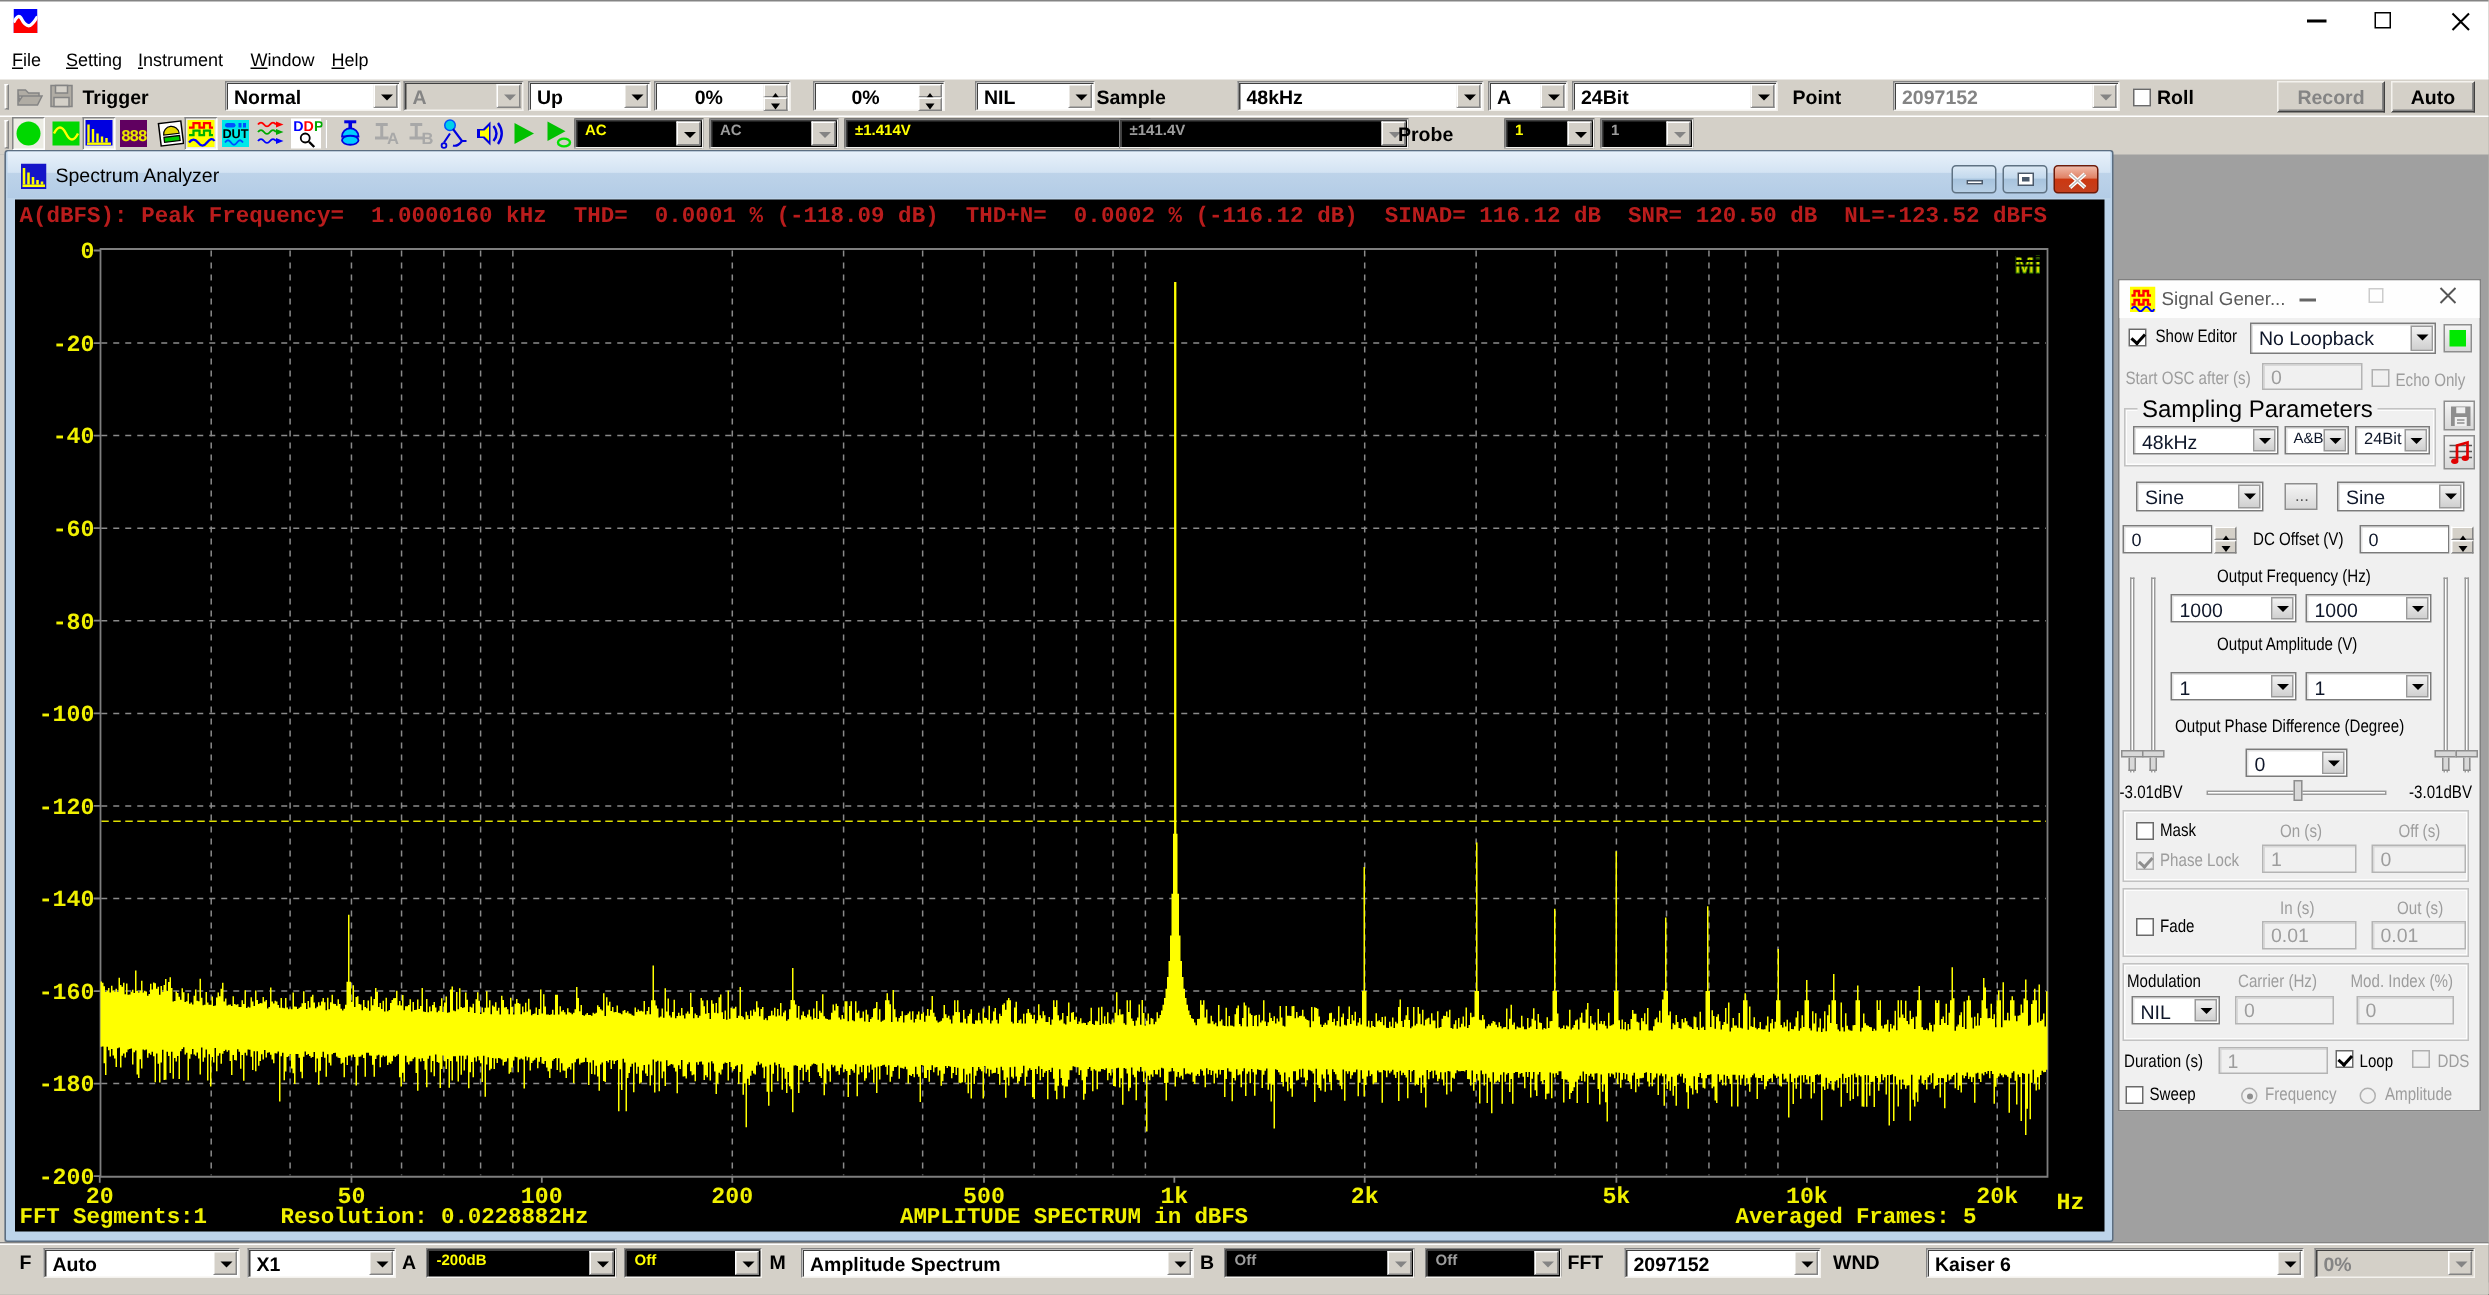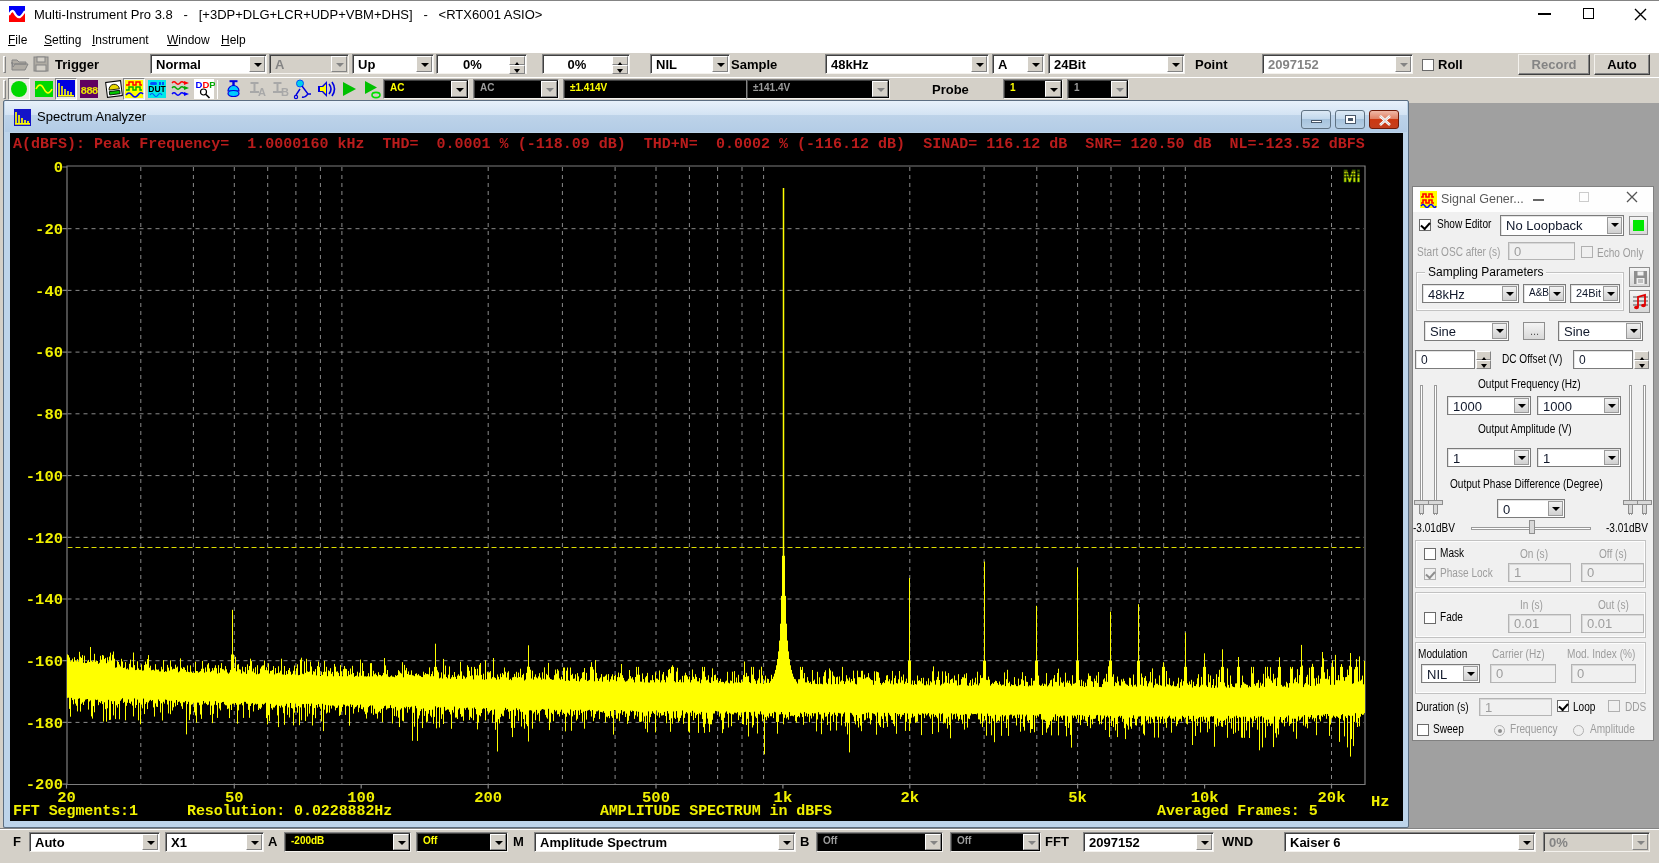--- a/index.html
+++ b/index.html
@@ -45,32 +45,31 @@
 .sg{font-size:12px;color:#000;position:absolute;white-space:nowrap;transform:scaleX(.84);transform-origin:0 50%;}
 .sgd{font-size:12px;color:#9d9d9d;position:absolute;white-space:nowrap;transform:scaleX(.84);transform-origin:0 50%;}
 .scombo{position:absolute;background:#fff;border:1px solid #7b7b7b;box-shadow:1px 1px 0 #e3e3e3 inset;}
 .scombo .tx{position:absolute;left:5px;top:2px;font-size:12px;color:#0f172a;}
 .scombo .ar{position:absolute;right:1px;top:1px;bottom:1px;width:15px;background:#d2d2d2;
  background:linear-gradient(#f2f2f2,#d0d0d0);border:1px solid #9a9a9a;}
 .scombo .ar:after{content:"";position:absolute;left:3px;top:5px;border:4px solid transparent;border-top:4px solid #000;}
 .sinput{position:absolute;background:#f0f0f0;border:1px solid #b4b4b4;box-shadow:inset 1px 1px 0 #d8d8d8;}
 .sinput .tx{position:absolute;left:5px;top:1px;font-size:13px;color:#9d9d9d;}
 .grp{position:absolute;border:1px solid #c2c2c2;box-shadow:inset 0 0 0 1px #fdfdfd;}
-.grp .cap{position:absolute;left:8px;top:-8px;background:#f0f0f0;padding:0 3px;font-size:12px;color:#000;}
+.grp .cap{position:absolute;left:8px;top:-8px;background:#f0f0f0;padding:0 3px;font-size:16px;color:#000;}
 .sbtn{position:absolute;background:linear-gradient(#f4f4f4,#d8d8d8);border:1px solid #8e8e8e;}
 </style></head><body>
 <div id="app">
 
 <div class="abs" style="left:0;top:0;width:1659px;height:28px;background:#fff;border-top:1px solid #848484;"></div>
 <svg class="abs" style="left:9px;top:6px" width="16" height="16">
  <rect width="16" height="16" fill="#0000f8"></rect>
  <path d="M0 16 L0 9 Q3 3 5 6 Q8 12 11 11 Q13 10 16 5 L16 16 Z" fill="#ff0000"></path>
  <path d="M0 9 Q3 3 5 6 Q8 12 11 11 Q13 10 16 5" fill="none" stroke="#fff" stroke-width="2.2"></path>
 </svg>
-<div class="abs" style="left:34px;top:7px;font-size:13px;color:#000;">Multi-Instrument Pro 3.8&nbsp;&nbsp; -&nbsp;&nbsp; [+3DP+DLG+LCR+UDP+VBM+DHS]&nbsp;&nbsp; -&nbsp;&nbsp; &lt;RTX6001 ASIO&gt;</div>
 <div class="abs" style="left:1538px;top:13px;width:13px;height:1.5px;background:#000;"></div>
 <div class="abs" style="left:1583px;top:8px;width:11px;height:11px;border:1.5px solid #000;"></div>
 <svg class="abs" style="left:1634px;top:8px" width="13" height="13">
       <path d="M1 1 L12 12 M12 1 L1 12" stroke="#000" stroke-width="1.4"></path>
     </svg>
 <div class="abs" style="left:0;top:28px;width:1659px;height:24px;background:#fff;"></div>
     <div class="abs" style="left:8px;top:33px;font-size:12px;color:#000;"><span style="text-decoration:underline">F</span>ile</div>
     <div class="abs" style="left:44px;top:33px;font-size:12px;color:#000;"><span style="text-decoration:underline">S</span>etting</div>
     <div class="abs" style="left:92px;top:33px;font-size:12px;color:#000;"><span style="text-decoration:underline">I</span>nstrument</div>
     <div class="abs" style="left:167px;top:33px;font-size:12px;color:#000;"><span style="text-decoration:underline">W</span>indow</div>
@@ -225,21 +224,21 @@
       <span class="ar"></span>
     </div>
     <div class="bk dis" style="left:473px;top:79px;width:86px;">
       <span class="tx">AC</span>
       <span class="ar"></span>
     </div>
     <div class="bk" style="left:563px;top:79px;width:204px;">
       <span class="tx">±1.414V</span>
       <span class="ar"></span>
     </div>
-    <div class="bk dis" style="left:746px;top:79px;width:144px;">
+    <div class="bk dis" style="left:746px;top:79px;width:193px;">
       <span class="tx">±141.4V</span>
       <span class="ar"></span>
     </div>
     <div class="lbl" style="left:932px;top:80px;">Probe</div>
     <div class="bk" style="left:1003px;top:79px;width:60px;">
       <span class="tx">1</span>
       <span class="ar"></span>
     </div>
     <div class="bk dis" style="left:1067px;top:79px;width:62px;">
       <span class="tx">1</span>

